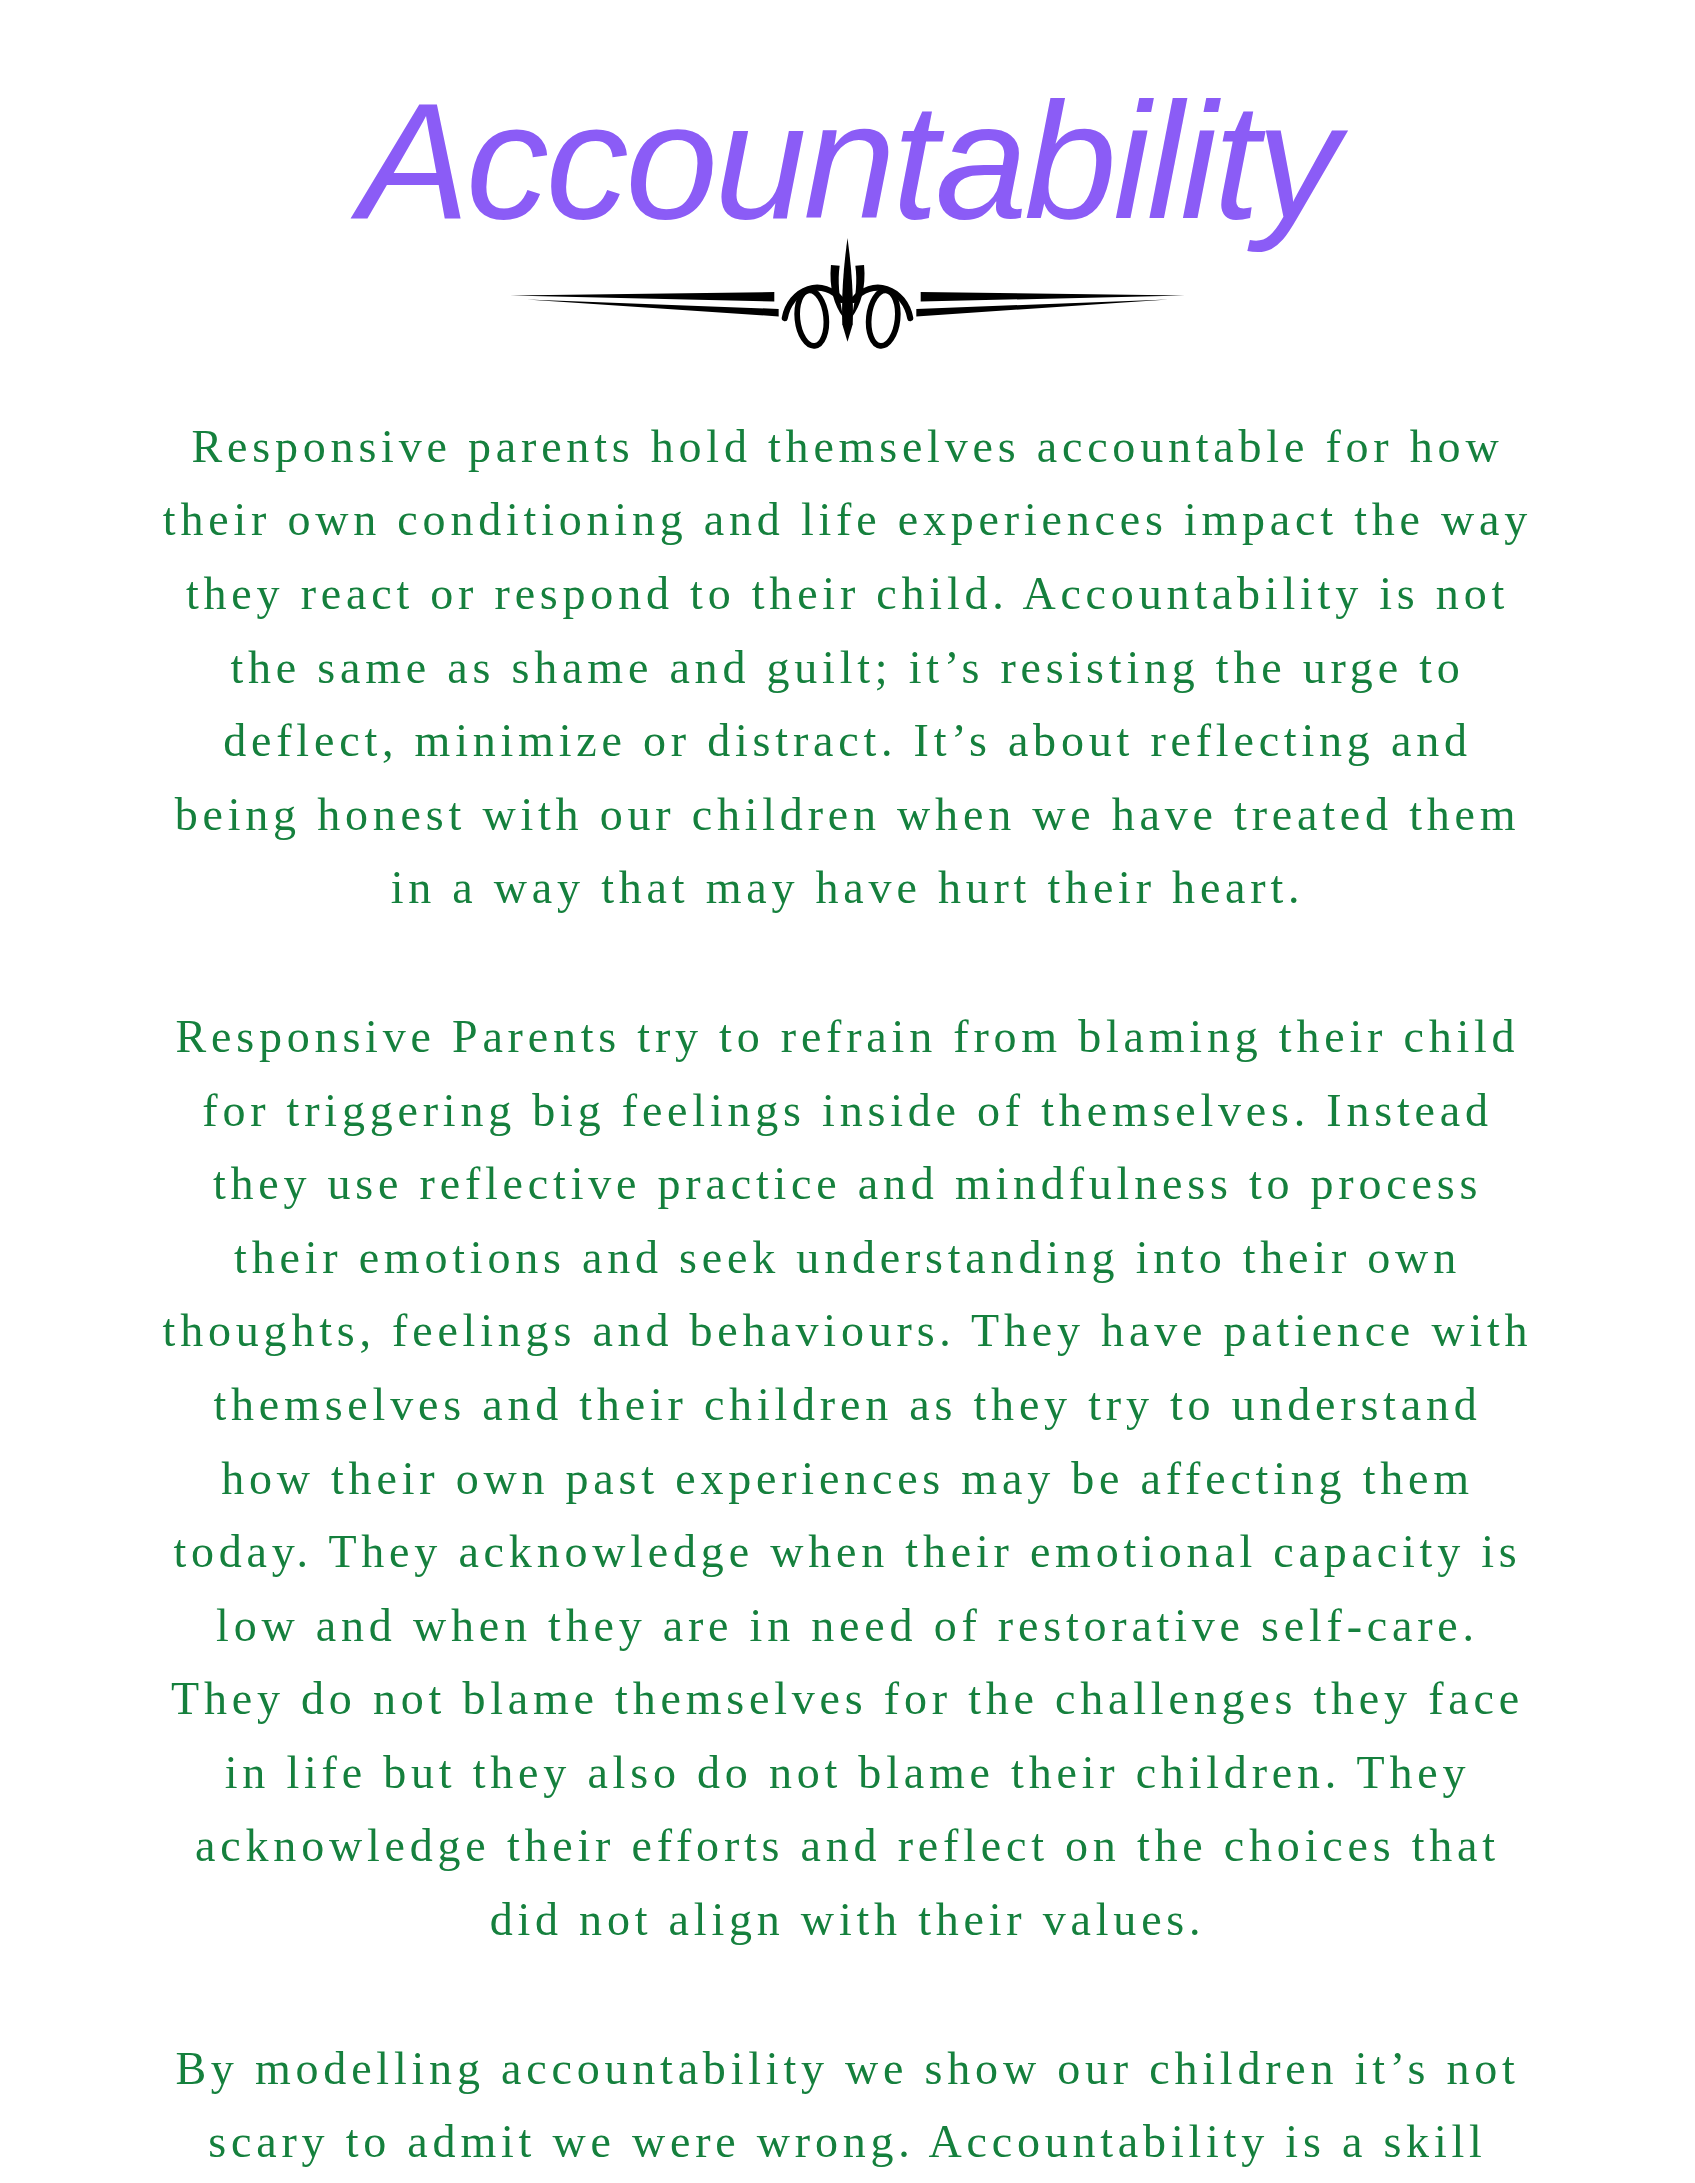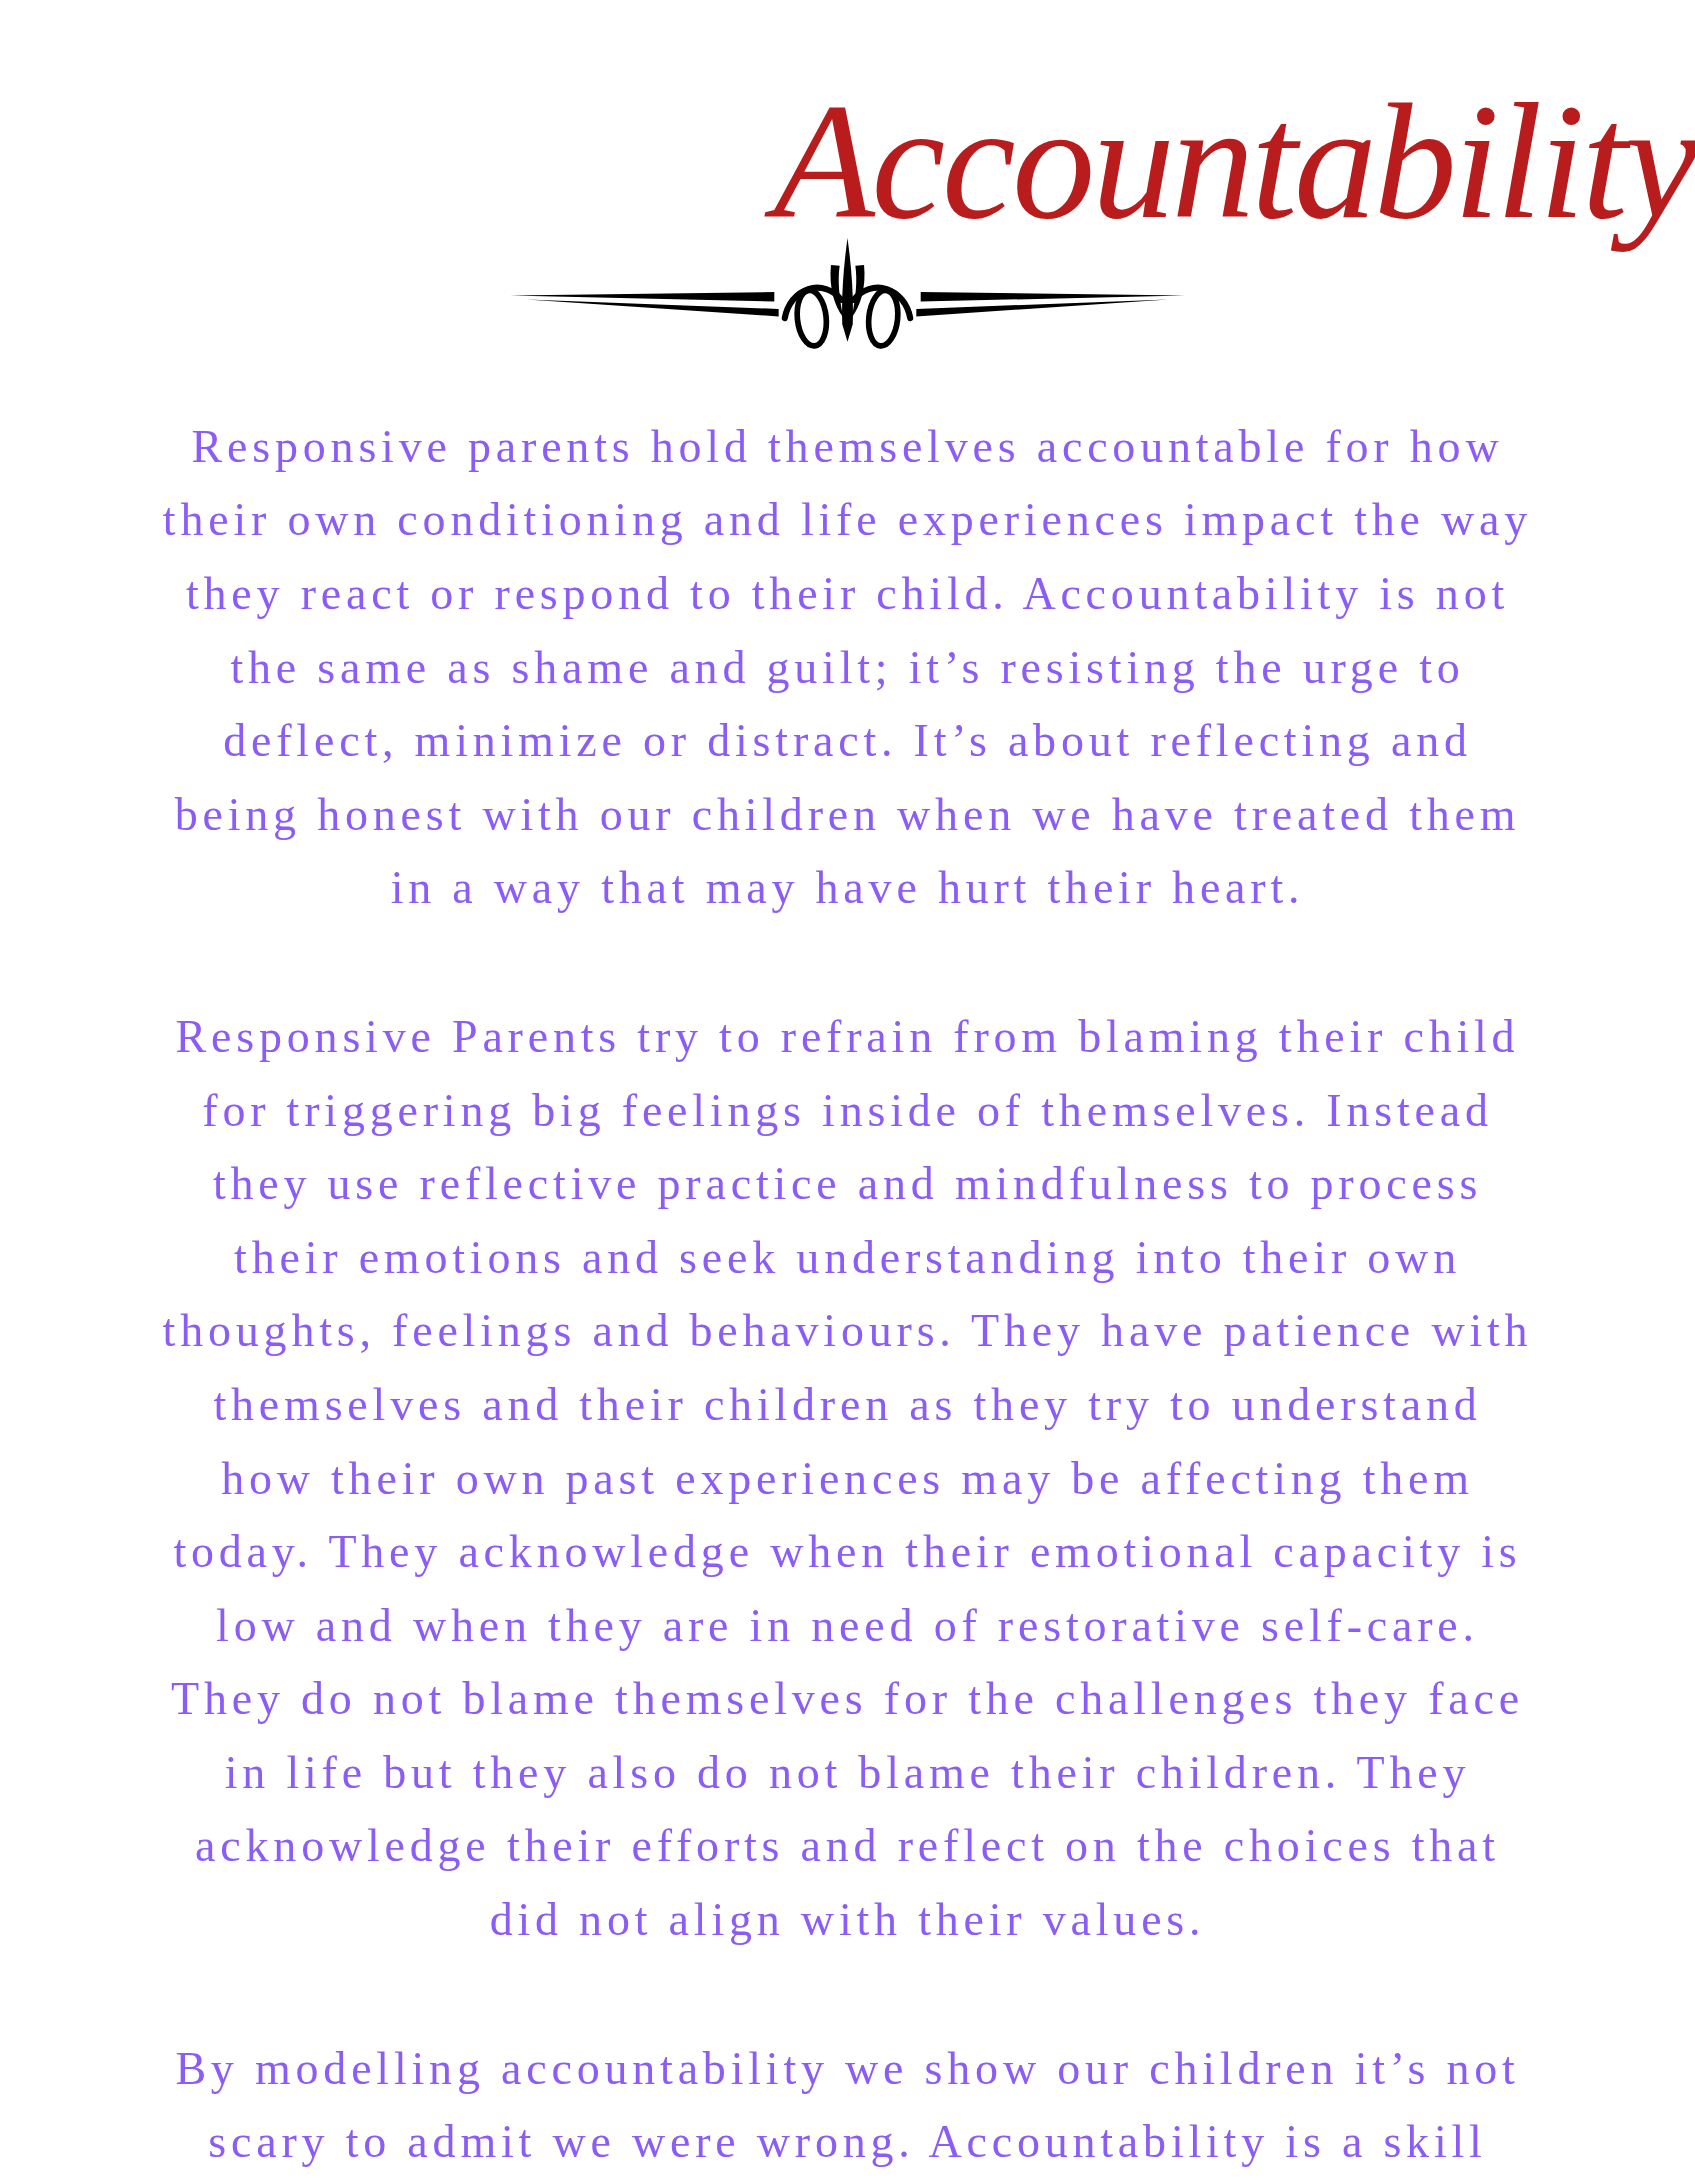--- a/index.html
+++ b/index.html
@@ -16,28 +16,28 @@
   }
   .page {
     box-sizing: border-box;
     width: 1695px;
     height: 2620px;
     padding-top: 74px;
     background: #ffffff;
   }
   .title {
     margin: 0;
-    text-align: right;
-    font-family: Liberation Serif, serif;
+    text-align: center;
+    font-family: Liberation Sans, sans-serif;
     font-style: italic;
     font-weight: 400;
     font-size: 166px;
     line-height: 1.05;
     letter-spacing: -0.02em;
-    color: #b91c1c;
+    color: #8b5cf6;
   }
   .divider-wrap {
     width: 681px;
     margin: -17.5px auto 0 auto;
     display: block;
   }
   .divider-wrap svg {
     display: block;
     width: 681px;
     height: 122px;
@@ -46,21 +46,21 @@
     width: 1375px;
     margin: 57px auto 0 auto;
     text-align: center;
   }
   .body-text p {
     margin: 0 0 75px 0;
     font-size: 46px;
     line-height: 1.6;
     letter-spacing: 4.8px;
     font-weight: 400;
-    color: #8b5cf6;
+    color: #15803d;
   }
   .body-text p:last-child {
     margin-bottom: 0;
   }
 </style>
 </head>
 <body>
 
 <div class="page">
 

